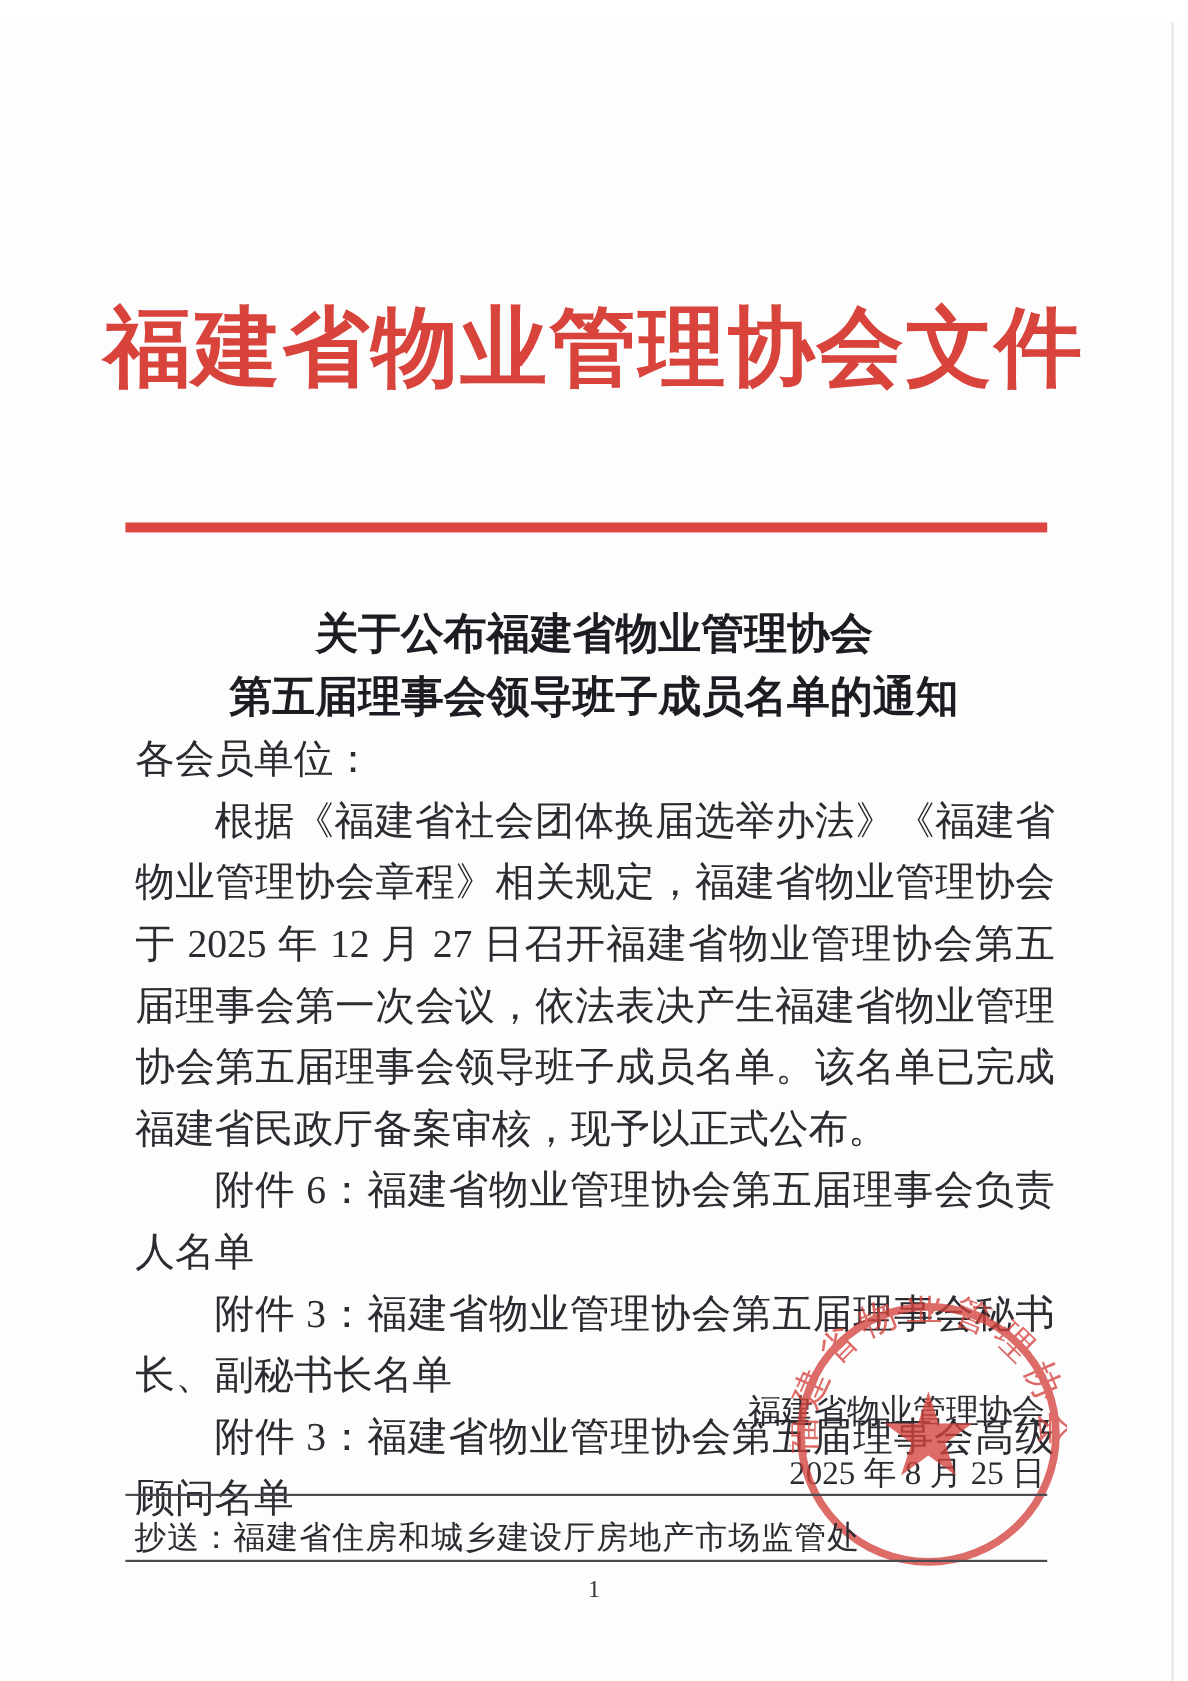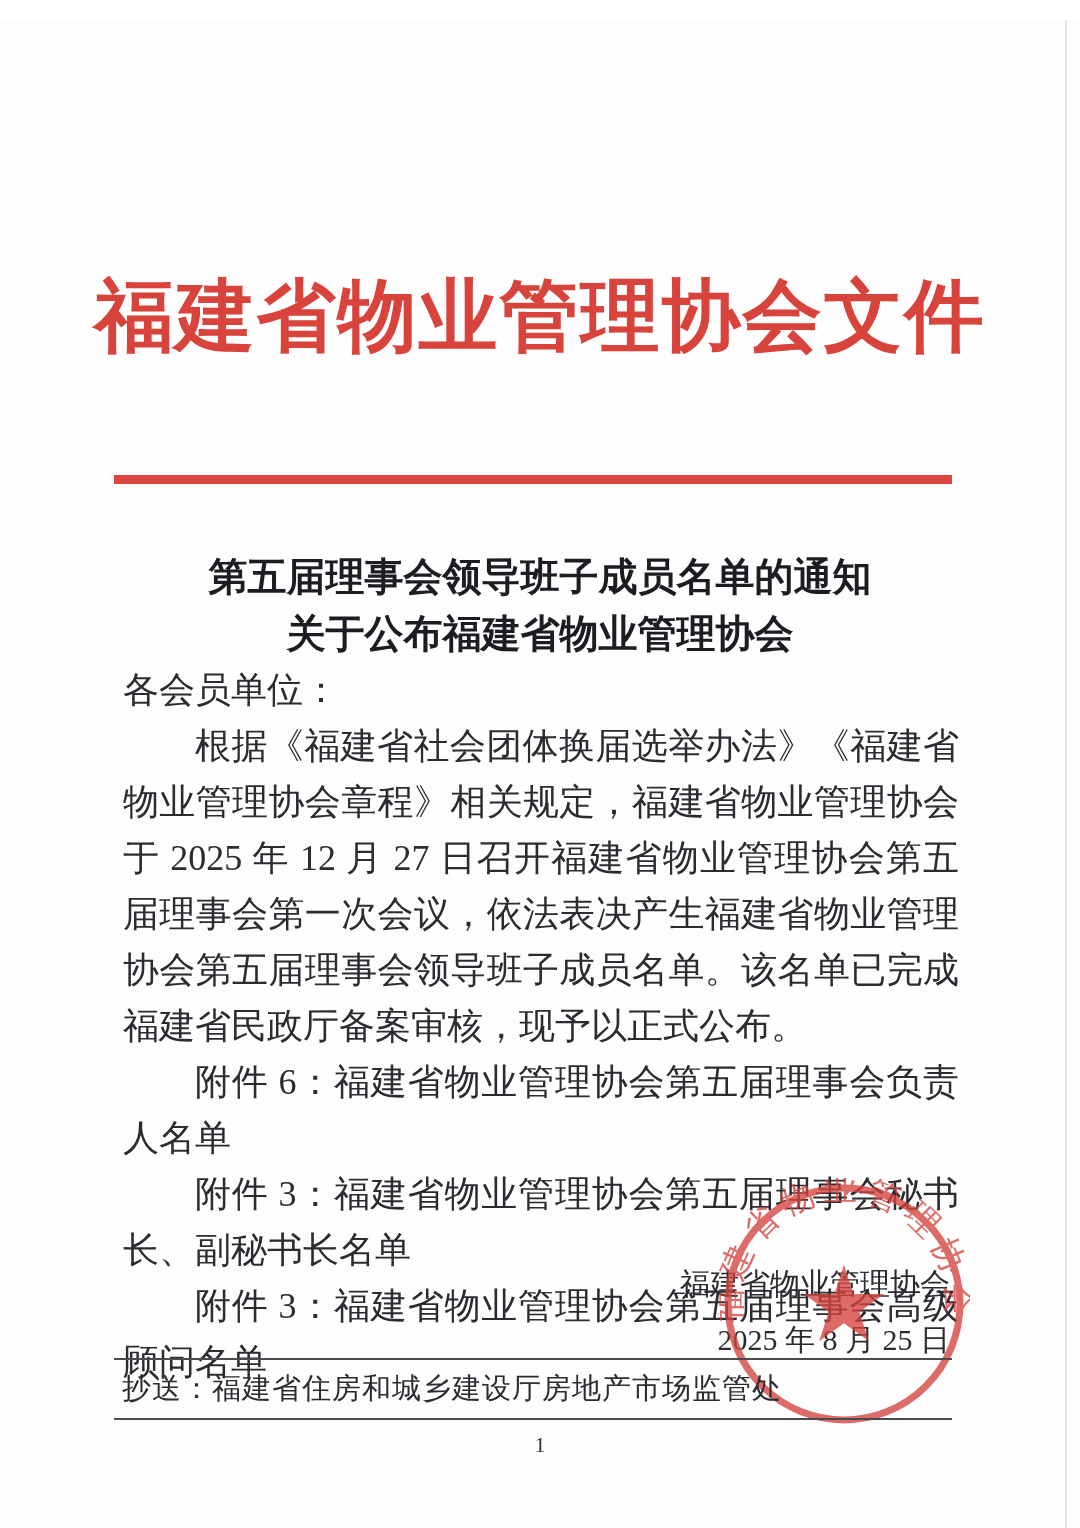--- a/index.html
+++ b/index.html
@@ -81,21 +81,21 @@
     opacity: 0.78;
     pointer-events: none;
   }
   .footer-cc {
     position: absolute;
     top: 1338px; left: 114px;
     width: 838px; height: 62px;
     border-top: 2px solid #4a4a50;
     border-bottom: 2px solid #4a4a50;
     display: flex;
-    align-items: center;
+    align-items: flex-end;
     padding-left: 8px;
     font-size: 29px;
     color: #2b2b31;
     letter-spacing: 1px;
   }
   .page-num {
     position: absolute;
     top: 1412px; left: 0;
     width: 100%;
     text-align: center;
@@ -109,22 +109,22 @@
 <div class="page">
 
   <div class="scan-edge"></div>
 
   <div class="header-title">福建省物业管理协会文件</div>
 
 
   <div class="red-rule"></div>
 
   <div class="doc-title">
+    <div>关于公布福建省物业管理协会</div>
     <div>第五届理事会领导班子成员名单的通知</div>
-    <div>关于公布福建省物业管理协会</div>
   </div>
 
   <div class="body-text">
     <p>各会员单位：</p>
     <p class="indent">根据《福建省社会团体换届选举办法》《福建省物业管理协会章程》相关规定，福建省物业管理协会于 2025 年 12 月 27 日召开福建省物业管理协会第五届理事会第一次会议，依法表决产生福建省物业管理协会第五届理事会领导班子成员名单。该名单已完成福建省民政厅备案审核，现予以正式公布。</p>
     <p class="indent">附件 6：福建省物业管理协会第五届理事会负责人名单</p>
     <p class="indent">附件 3：福建省物业管理协会第五届理事会秘书长、副秘书长名单</p>
     <p class="indent">附件 3：福建省物业管理协会第五届理事会高级顾问名单</p>
   </div>
 

